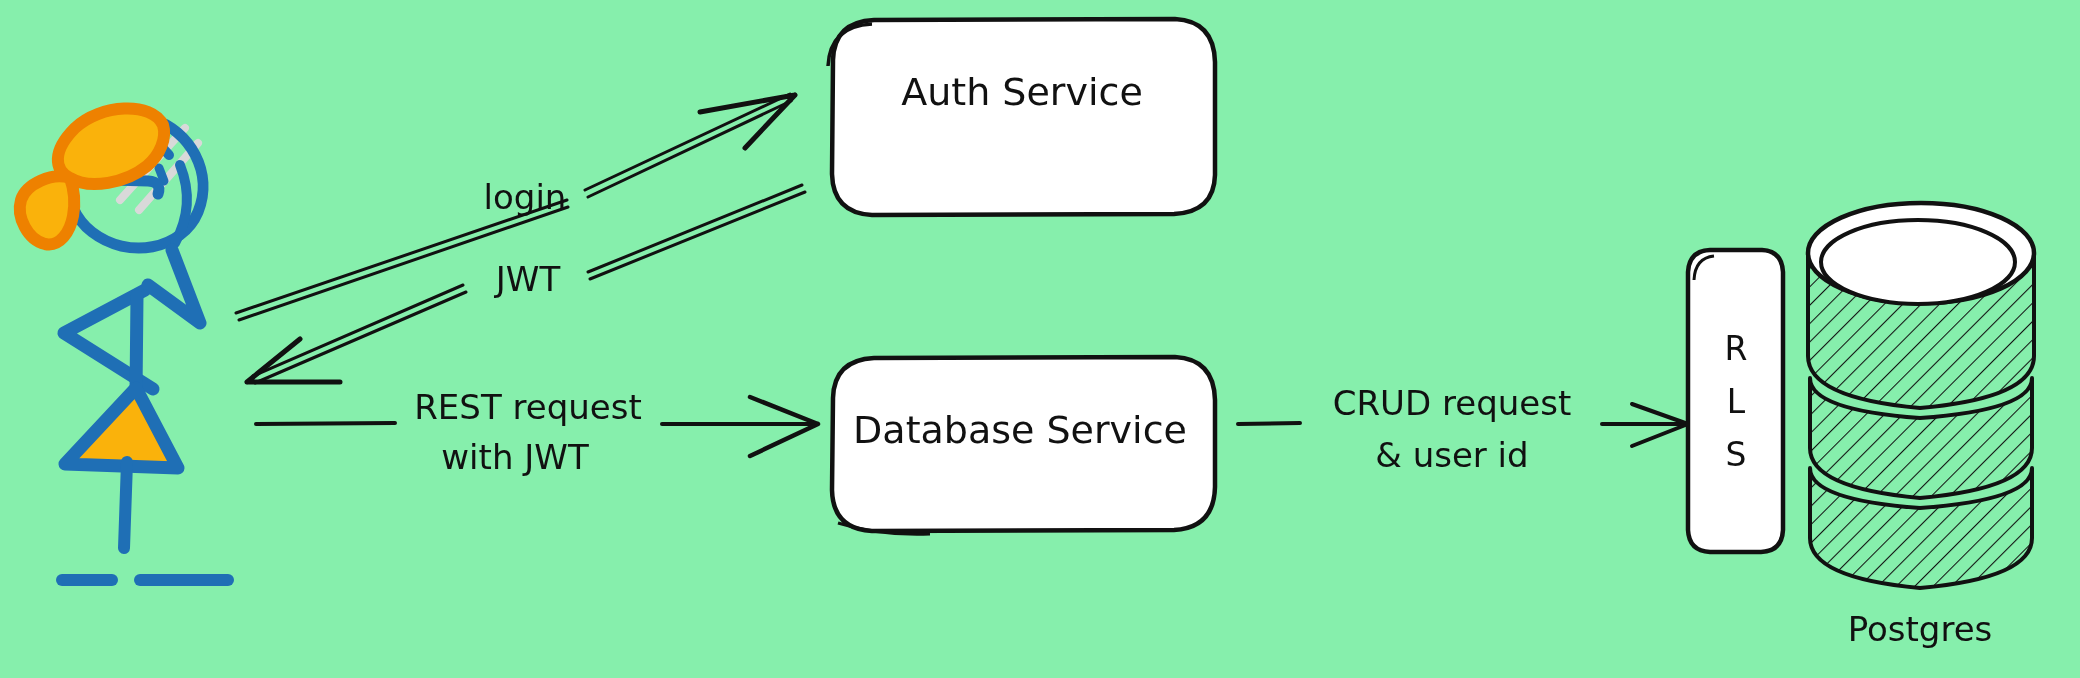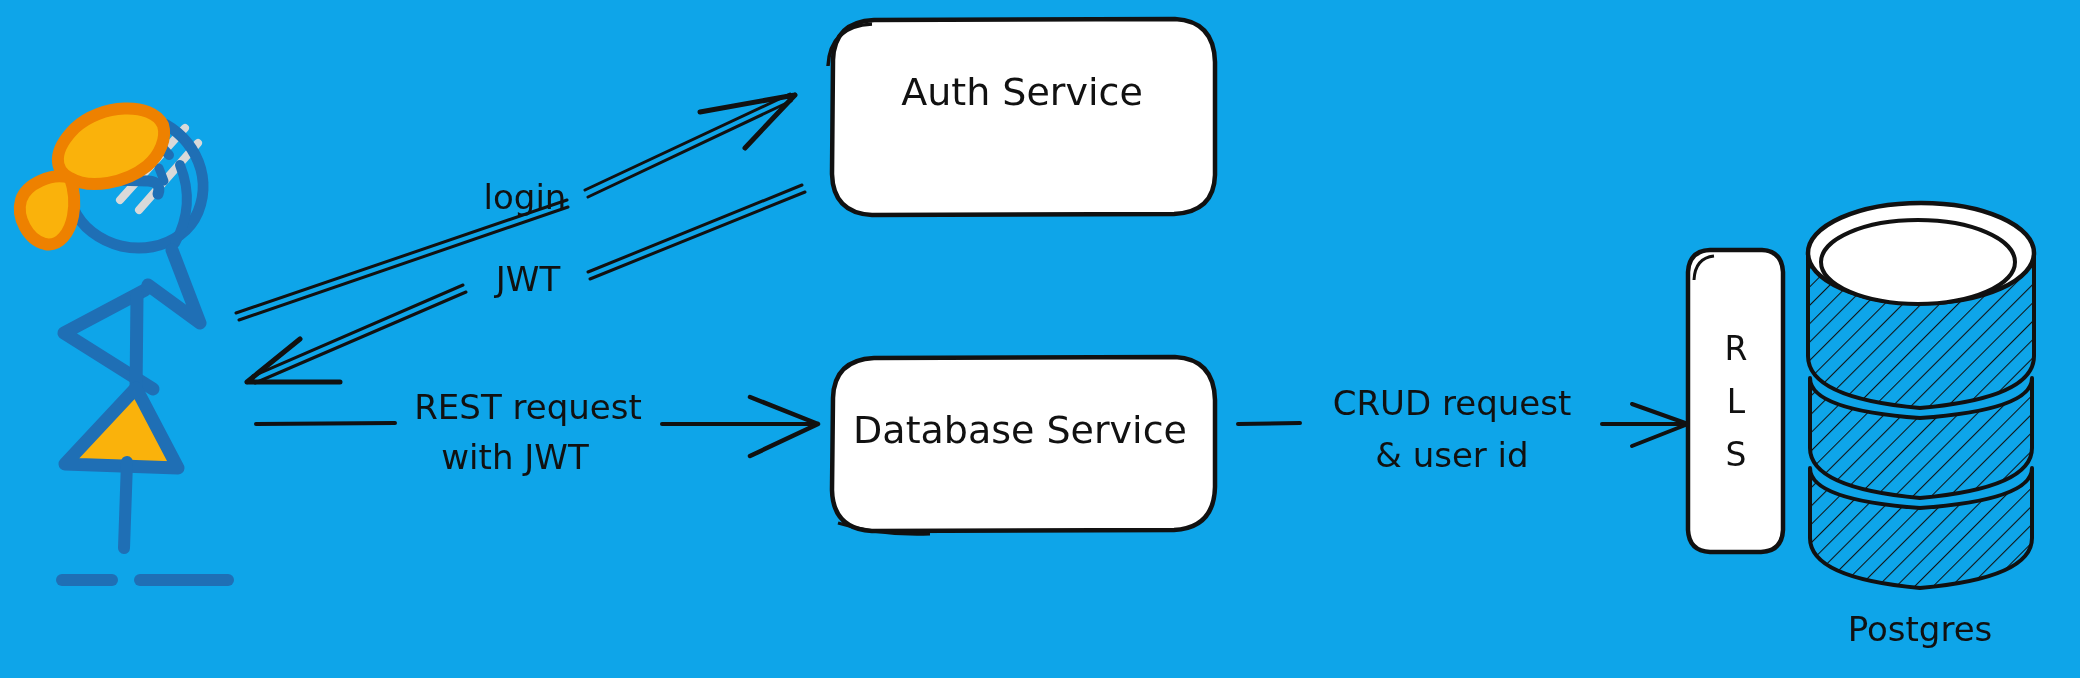--- a/index.html
+++ b/index.html
@@ -1,18 +1,18 @@
 <!DOCTYPE html>
 <html><head>
 <meta charset="utf-8">
 <style>
   html,body{margin:0;padding:0;background:#ffffff;}
   body{width:2080px;height:678px;overflow:hidden;
        font-family:"DejaVu Sans","Liberation Sans",sans-serif;}
-  #stage{position:relative;width:2080px;height:678px;background:#0ea5e9;}
+  #stage{position:relative;width:2080px;height:678px;background:#86efac;}
   #stage > svg{position:absolute;left:0;top:0;}
   .hand{font-family:"DejaVu Sans","Liberation Sans",sans-serif;}
 </style>
 </head>
 <body>
 
 <div id="stage">
 
   <svg width="2080" height="678" viewBox="0 0 2080 678" xmlns="http://www.w3.org/2000/svg">
 

